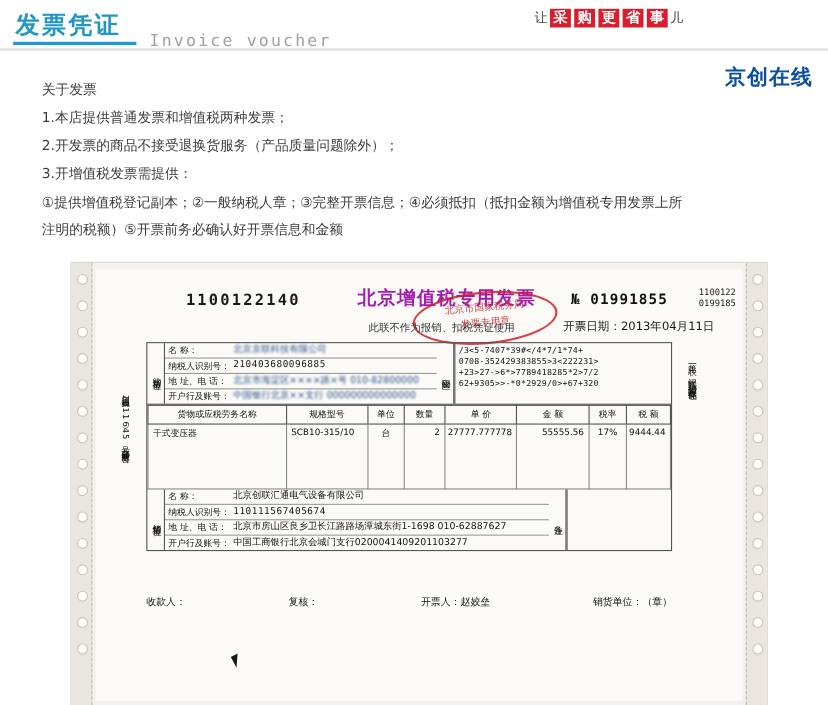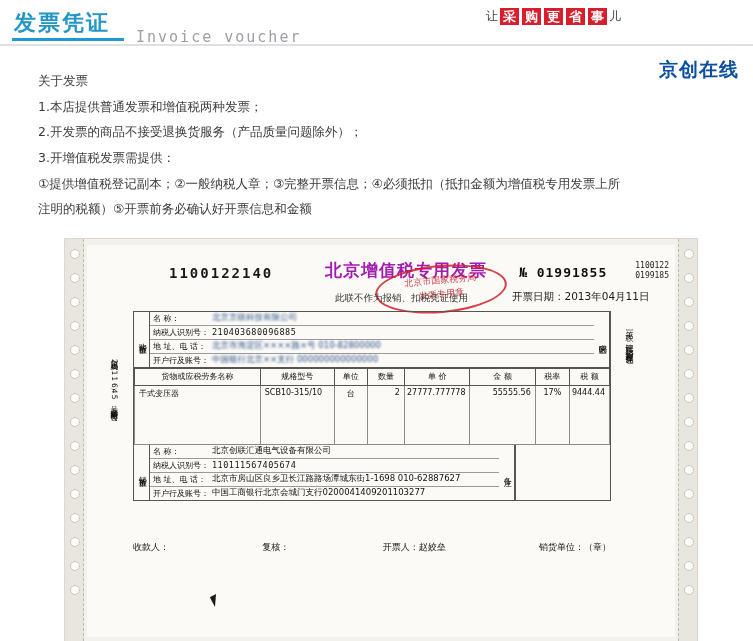--- a/index.html
+++ b/index.html
@@ -501,20 +501,24 @@
                 <div class="fval blurred">北京市海淀区××××路×号 010-82800000</div>
               </div>
               <div class="frow">
                 <div class="fkey">开户行及账号：</div>
                 <div class="fval blurred">中国银行北京××支行 000000000000000</div>
               </div>
             </div>
             <div class="vlabel">
               <span>密码区</span>
             </div>
+            <div class="cipher-cell" style="white-space:pre-line">/3&lt;5-7407*39#&lt;/4*7/1*74+
+0708-352429383855&gt;3&lt;222231&gt;
++23&gt;27-&gt;6*&gt;7789418285*2&gt;7/2
+62+9305&gt;&gt;-*0*2929/0&gt;+67+320</div>
           </div>
 
           <div>
             <table class="goods">
               <thead>
                 <tr>
                   <th style="width:130px">货物或应税劳务名称</th>
                   <th style="width:72px">规格型号</th>
                   <th style="width:30px">单位</th>
                   <th style="width:34px">数量</th>

